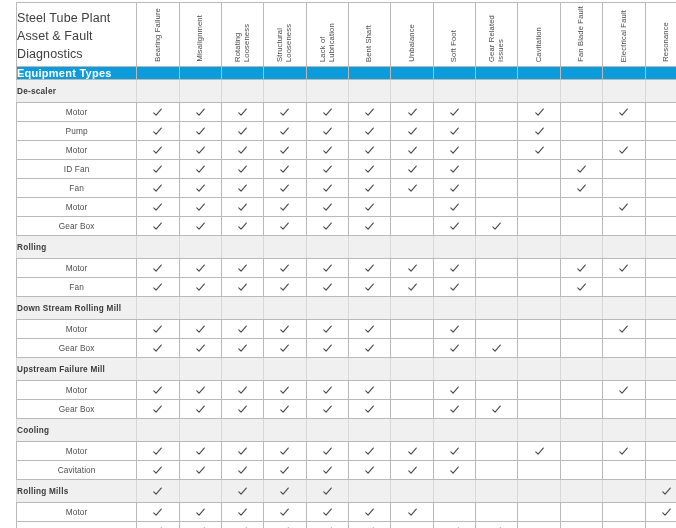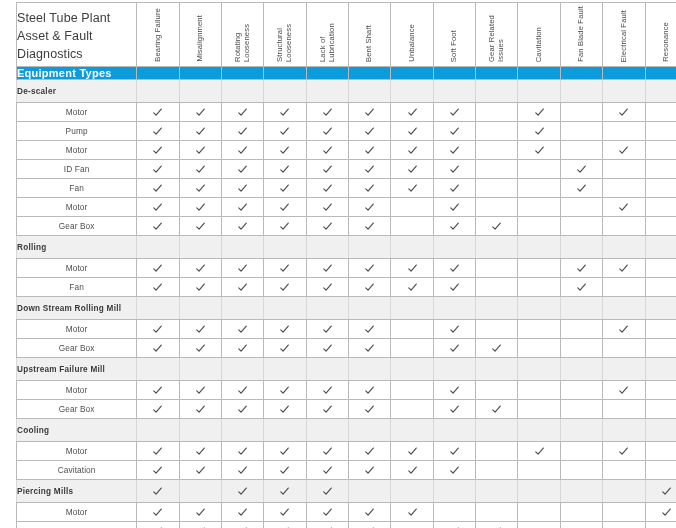--- a/index.html
+++ b/index.html
@@ -765,21 +765,21 @@
           <td class="cell"><span class="check"><svg viewBox="0 0 12 12" width="9" height="9" aria-hidden="true">
                 <path d="M1 6.4 L4.1 9.6 L11 1.4" fill="none" stroke="#4b4b4b" stroke-width="1.5" stroke-linecap="round" stroke-linejoin="round"></path>
               </svg></span></td>
           <td class="cell"></td>
           <td class="cell"></td>
           <td class="cell"></td>
           <td class="cell"></td>
           <td class="cell"></td>
         </tr>
         <tr class="group-row">
-          <td class="group-label">Piercing Mills</td>
+          <td class="group-label">Rolling Mills</td>
           <td class="cell"><span class="check"><svg viewBox="0 0 12 12" width="9" height="9" aria-hidden="true">
                 <path d="M1 6.4 L4.1 9.6 L11 1.4" fill="none" stroke="#4b4b4b" stroke-width="1.5" stroke-linecap="round" stroke-linejoin="round"></path>
               </svg></span></td>
           <td class="cell"></td>
           <td class="cell"><span class="check"><svg viewBox="0 0 12 12" width="9" height="9" aria-hidden="true">
                 <path d="M1 6.4 L4.1 9.6 L11 1.4" fill="none" stroke="#4b4b4b" stroke-width="1.5" stroke-linecap="round" stroke-linejoin="round"></path>
               </svg></span></td>
           <td class="cell"><span class="check"><svg viewBox="0 0 12 12" width="9" height="9" aria-hidden="true">
                 <path d="M1 6.4 L4.1 9.6 L11 1.4" fill="none" stroke="#4b4b4b" stroke-width="1.5" stroke-linecap="round" stroke-linejoin="round"></path>
               </svg></span></td>

